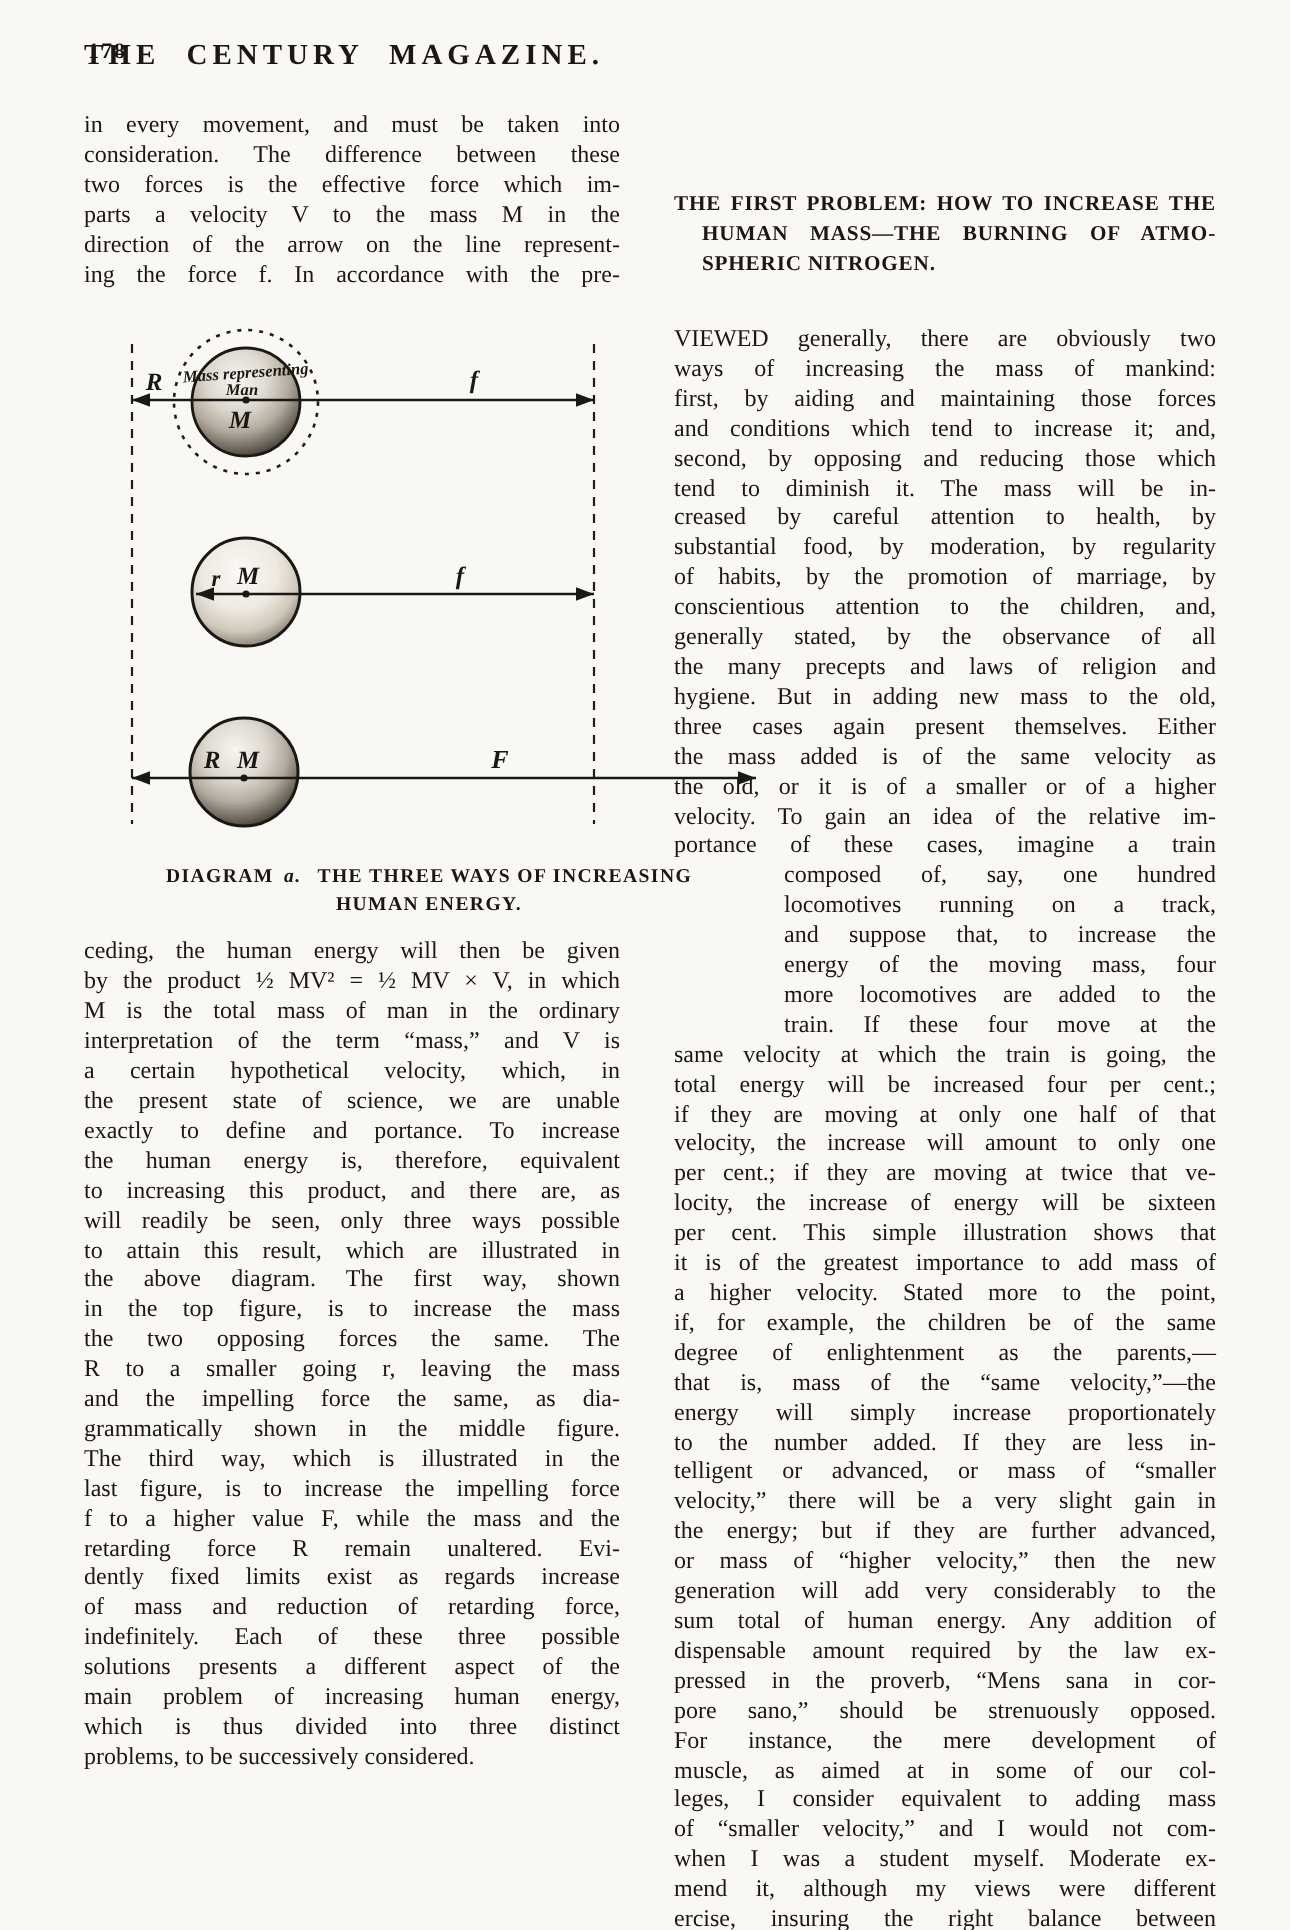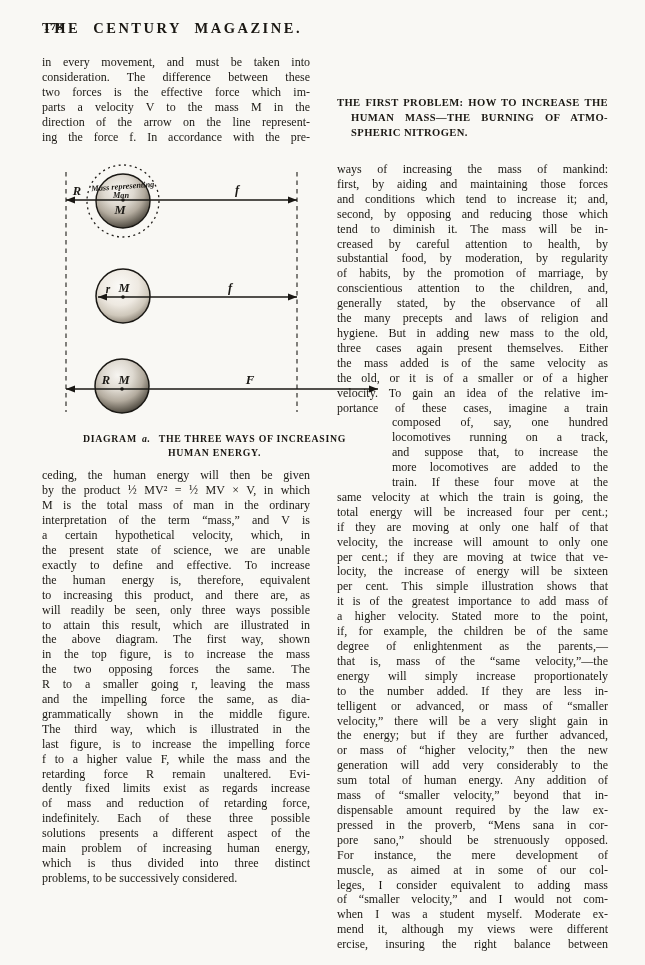--- a/index.html
+++ b/index.html
@@ -128,21 +128,21 @@
         <div>HUMAN ENERGY.</div>
       </div>
 
       <div class="textblock left-bottom">
           <div class="tline">ceding, the human energy will then be given</div>
           <div class="tline">by the product ½ MV² = ½ MV × V, in which</div>
           <div class="tline">M is the total mass of man in the ordinary</div>
           <div class="tline">interpretation of the term “mass,” and V is</div>
           <div class="tline">a certain hypothetical velocity, which, in</div>
           <div class="tline">the present state of science, we are unable</div>
-          <div class="tline">exactly to define and effective. To increase</div>
+          <div class="tline">exactly to define and portance. To increase</div>
           <div class="tline">the human energy is, therefore, equivalent</div>
           <div class="tline">to increasing this product, and there are, as</div>
           <div class="tline">will readily be seen, only three ways possible</div>
           <div class="tline">to attain this result, which are illustrated in</div>
           <div class="tline">the above diagram. The first way, shown</div>
           <div class="tline">in the top figure, is to increase the mass</div>
           <div class="tline">the two opposing forces the same. The</div>
           <div class="tline">R to a smaller going r, leaving the mass</div>
           <div class="tline">and the impelling force the same, as dia-</div>
           <div class="tline">grammatically shown in the middle figure.</div>
@@ -160,40 +160,42 @@
         </div>
     </div>
 
     <div class="col-right">
       <div class="section-heading">
           <div class="tline">THE FIRST PROBLEM: HOW TO INCREASE THE</div>
           <div class="tline" style="padding-left: 14px;">HUMAN MASS—THE BURNING OF ATMO-</div>
           <div class="tline lastline" style="padding-left: 14px;">SPHERIC NITROGEN.</div>
         </div>
       <div class="textblock right-body">
+          <div class="tline">VIEWED generally, there are obviously two</div>
           <div class="tline">ways of increasing the mass of mankind:</div>
           <div class="tline">first, by aiding and maintaining those forces</div>
           <div class="tline">and conditions which tend to increase it; and,</div>
           <div class="tline">second, by opposing and reducing those which</div>
           <div class="tline">tend to diminish it. The mass will be in-</div>
           <div class="tline">creased by careful attention to health, by</div>
           <div class="tline">substantial food, by moderation, by regularity</div>
           <div class="tline">of habits, by the promotion of marriage, by</div>
           <div class="tline">conscientious attention to the children, and,</div>
           <div class="tline">generally stated, by the observance of all</div>
           <div class="tline">the many precepts and laws of religion and</div>
           <div class="tline">hygiene. But in adding new mass to the old,</div>
           <div class="tline">three cases again present themselves. Either</div>
           <div class="tline">the mass added is of the same velocity as</div>
           <div class="tline">the old, or it is of a smaller or of a higher</div>
           <div class="tline">velocity. To gain an idea of the relative im-</div>
           <div class="tline">portance of these cases, imagine a train</div>
           <div class="tline" style="padding-left: 55px;">composed of, say, one hundred</div>
           <div class="tline" style="padding-left: 55px;">locomotives running on a track,</div>
           <div class="tline" style="padding-left: 55px;">and suppose that, to increase the</div>
+          <div class="tline" style="padding-left: 55px;">energy of the moving mass, four</div>
           <div class="tline" style="padding-left: 55px;">more locomotives are added to the</div>
           <div class="tline" style="padding-left: 55px;">train. If these four move at the</div>
           <div class="tline">same velocity at which the train is going, the</div>
           <div class="tline">total energy will be increased four per cent.;</div>
           <div class="tline">if they are moving at only one half of that</div>
           <div class="tline">velocity, the increase will amount to only one</div>
           <div class="tline">per cent.; if they are moving at twice that ve-</div>
           <div class="tline">locity, the increase of energy will be sixteen</div>
           <div class="tline">per cent. This simple illustration shows that</div>
           <div class="tline">it is of the greatest importance to add mass of</div>
@@ -202,21 +204,20 @@
           <div class="tline">degree of enlightenment as the parents,—</div>
           <div class="tline">that is, mass of the “same velocity,”—the</div>
           <div class="tline">energy will simply increase proportionately</div>
           <div class="tline">to the number added. If they are less in-</div>
           <div class="tline">telligent or advanced, or mass of “smaller</div>
           <div class="tline">velocity,” there will be a very slight gain in</div>
           <div class="tline">the energy; but if they are further advanced,</div>
           <div class="tline">or mass of “higher velocity,” then the new</div>
           <div class="tline">generation will add very considerably to the</div>
           <div class="tline">sum total of human energy. Any addition of</div>
-          <div class="tline">mass of “smaller velocity,” beyond that in-</div>
           <div class="tline">dispensable amount required by the law ex-</div>
           <div class="tline">pressed in the proverb, “Mens sana in cor-</div>
           <div class="tline">pore sano,” should be strenuously opposed.</div>
           <div class="tline">For instance, the mere development of</div>
           <div class="tline">muscle, as aimed at in some of our col-</div>
           <div class="tline">leges, I consider equivalent to adding mass</div>
           <div class="tline">of “smaller velocity,” and I would not com-</div>
           <div class="tline">when I was a student myself. Moderate ex-</div>
           <div class="tline">mend it, although my views were different</div>
           <div class="tline">ercise, insuring the right balance between</div>

